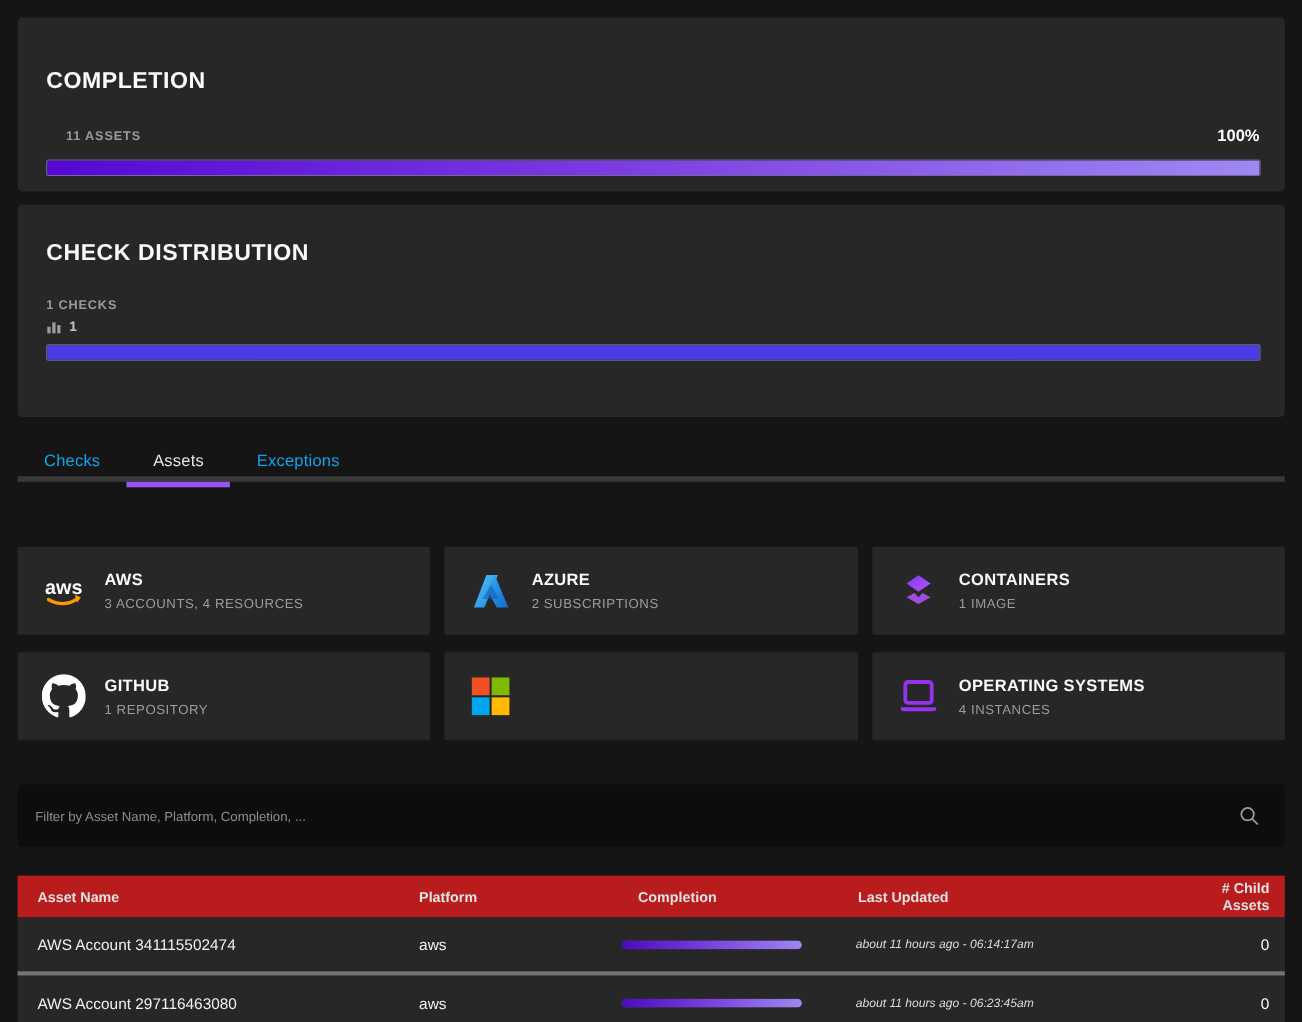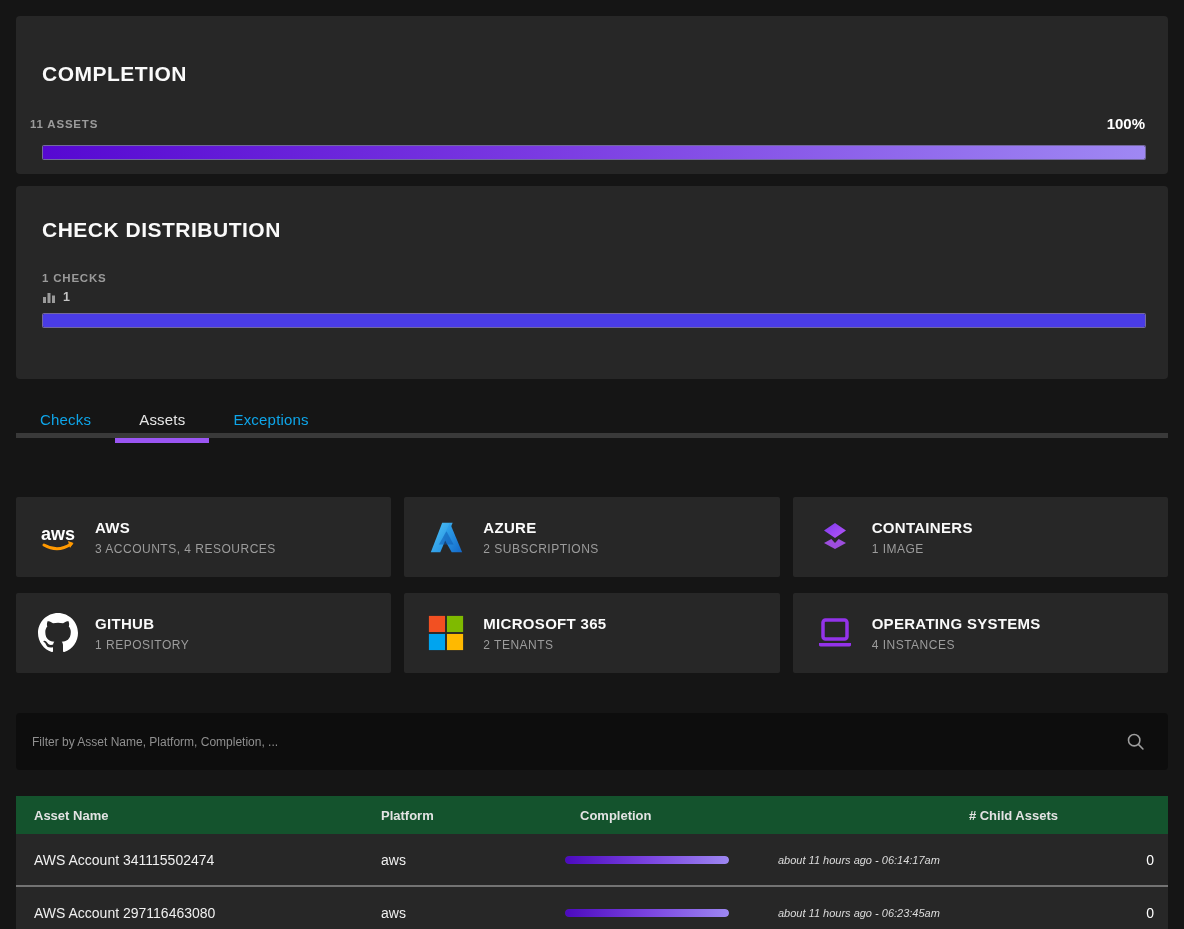--- a/index.html
+++ b/index.html
@@ -18,21 +18,21 @@
   .card-title {
     position:absolute; left:26px;
     font-size:21px; font-weight:bold; color:#fafafa; letter-spacing:.5px;
   }
   .small-label {
     font-size:11.5px; font-weight:bold; color:#9b9b9b; letter-spacing:.8px;
   }
   
   #completion-card { top:16px; height:158px; }
   #completion-card .card-title { top:46px; }
-  #completion-assets { position:absolute; left:14px; top:102px; }
+  #completion-assets { position:absolute; left:44px; top:102px; }
   #completion-percent { position:absolute; right:23px; top:99px; font-size:15px; font-weight:bold; color:#fff;margin-left:36px; }
   .big-bar {
     position:absolute; left:26px; top:129px; width:1104px; height:15px;
     border-radius:2px; border:1px solid rgba(168,148,245,.55);
     background:#333; overflow:hidden;
   }
   .big-bar .fill { height:100%; border-radius:1px; }
   #completion-fill { background:linear-gradient(90deg,#5608d2 0%,#7a3ae2 45%,#9f88f3 100%); }
   
   #checkdist-card { top:186px; height:193px; }
@@ -75,27 +75,27 @@
   #filter-input {
     flex:1; height:100%; background:transparent; border:none; outline:none;
     color:#e5e5e5; font-size:12px; padding:0 16px; font-family:"Liberation Sans", sans-serif;
   }
   #filter-input::placeholder { color:#8f8f8f; opacity:1; }
   #search-icon { margin-right:22px; }
   
   #asset-table { position:absolute; left:16px; top:796px; width:1152px; }
   .t-grid { display:grid; grid-template-columns:347px 202px 197px 310px 1fr; align-items:center; }
   #table-header {
-    height:38px; background:#14532d; font-size:13px; font-weight:bold; color:#e3e3e3;
+    height:38px; background:#b91c1c; font-size:13px; font-weight:bold; color:#e3e3e3;
   }
   #table-header .th { padding-left:18px; }
   #table-header .th.completion { padding-left:15px; }
   #table-header .th.right { text-align:right; padding-right:14px; padding-left:0; }
   .t-row {
-    height:53px; background:#272727; border-bottom:2px solid #737373; cursor:pointer;
+    height:53px; background:#272727; border-bottom:4px solid #737373; cursor:pointer;
   }
   .t-row:first-of-type { margin-top:3px; }
   .td { padding-left:18px; font-size:14px; color:#f0f0f0; }
   .td.bar-cell { padding-left:0; }
   .td.ts { font-size:11px; color:#dcdcdc; padding-left:16px;font-style:italic; }
   .td.right { text-align:right; padding-right:14px; padding-left:0; color:#fff; }
   .mini-bar {
     width:164px; height:8px; border-radius:4px; background:#3a3a3a; overflow:hidden;
   }
   .mini-bar .fill {
@@ -219,24 +219,20 @@
 
   <div class="tile">
     <div class="tile-icon">
       <svg width="38" height="38" viewBox="0 0 40 40">
         <rect x="2" y="2" width="17" height="17" fill="#f25022"></rect>
         <rect x="21" y="2" width="17" height="17" fill="#7fba00"></rect>
         <rect x="2" y="21" width="17" height="17" fill="#00a4ef"></rect>
         <rect x="21" y="21" width="17" height="17" fill="#ffb900"></rect>
       </svg>
     </div>
-    <div>
-      <div class="tile-title">MICROSOFT 365</div>
-      <div class="tile-sub">2 TENANTS</div>
-    </div>
   </div>
 
   <div class="tile">
     <div class="tile-icon">
       <svg width="40" height="40" viewBox="0 0 40 40">
         <rect x="8" y="7" width="24" height="19" rx="2.5" fill="none" stroke="#9333ea" stroke-width="3.5"></rect>
         <path d="M4 30 L36 30 L36 32 Q36 33.5 33 33.5 L7 33.5 Q4 33.5 4 32 Z" fill="#9333ea"></path>
       </svg>
     </div>
     <div>
@@ -253,20 +249,21 @@
     <circle cx="10.5" cy="10.5" r="6.5" fill="none" stroke="#9e9e9e" stroke-width="1.8"></circle>
     <line x1="15.3" y1="15.3" x2="20.5" y2="20.5" stroke="#9e9e9e" stroke-width="1.8" stroke-linecap="round"></line>
   </svg>
 </div>
 
 <div id="asset-table">
   <div class="t-grid" id="table-header">
     <div class="th">Asset Name</div>
     <div class="th">Platform</div>
     <div class="th completion">Completion</div>
+    <div class="th">Last Updated</div>
     <div class="th right"># Child Assets</div>
   </div>
 
   <div class="t-grid t-row">
     <div class="td">AWS Account 341115502474</div>
     <div class="td">aws</div>
     <div class="td bar-cell">
       <div class="mini-bar">
         <div class="fill" style="width: 100%;"></div>
       </div>

